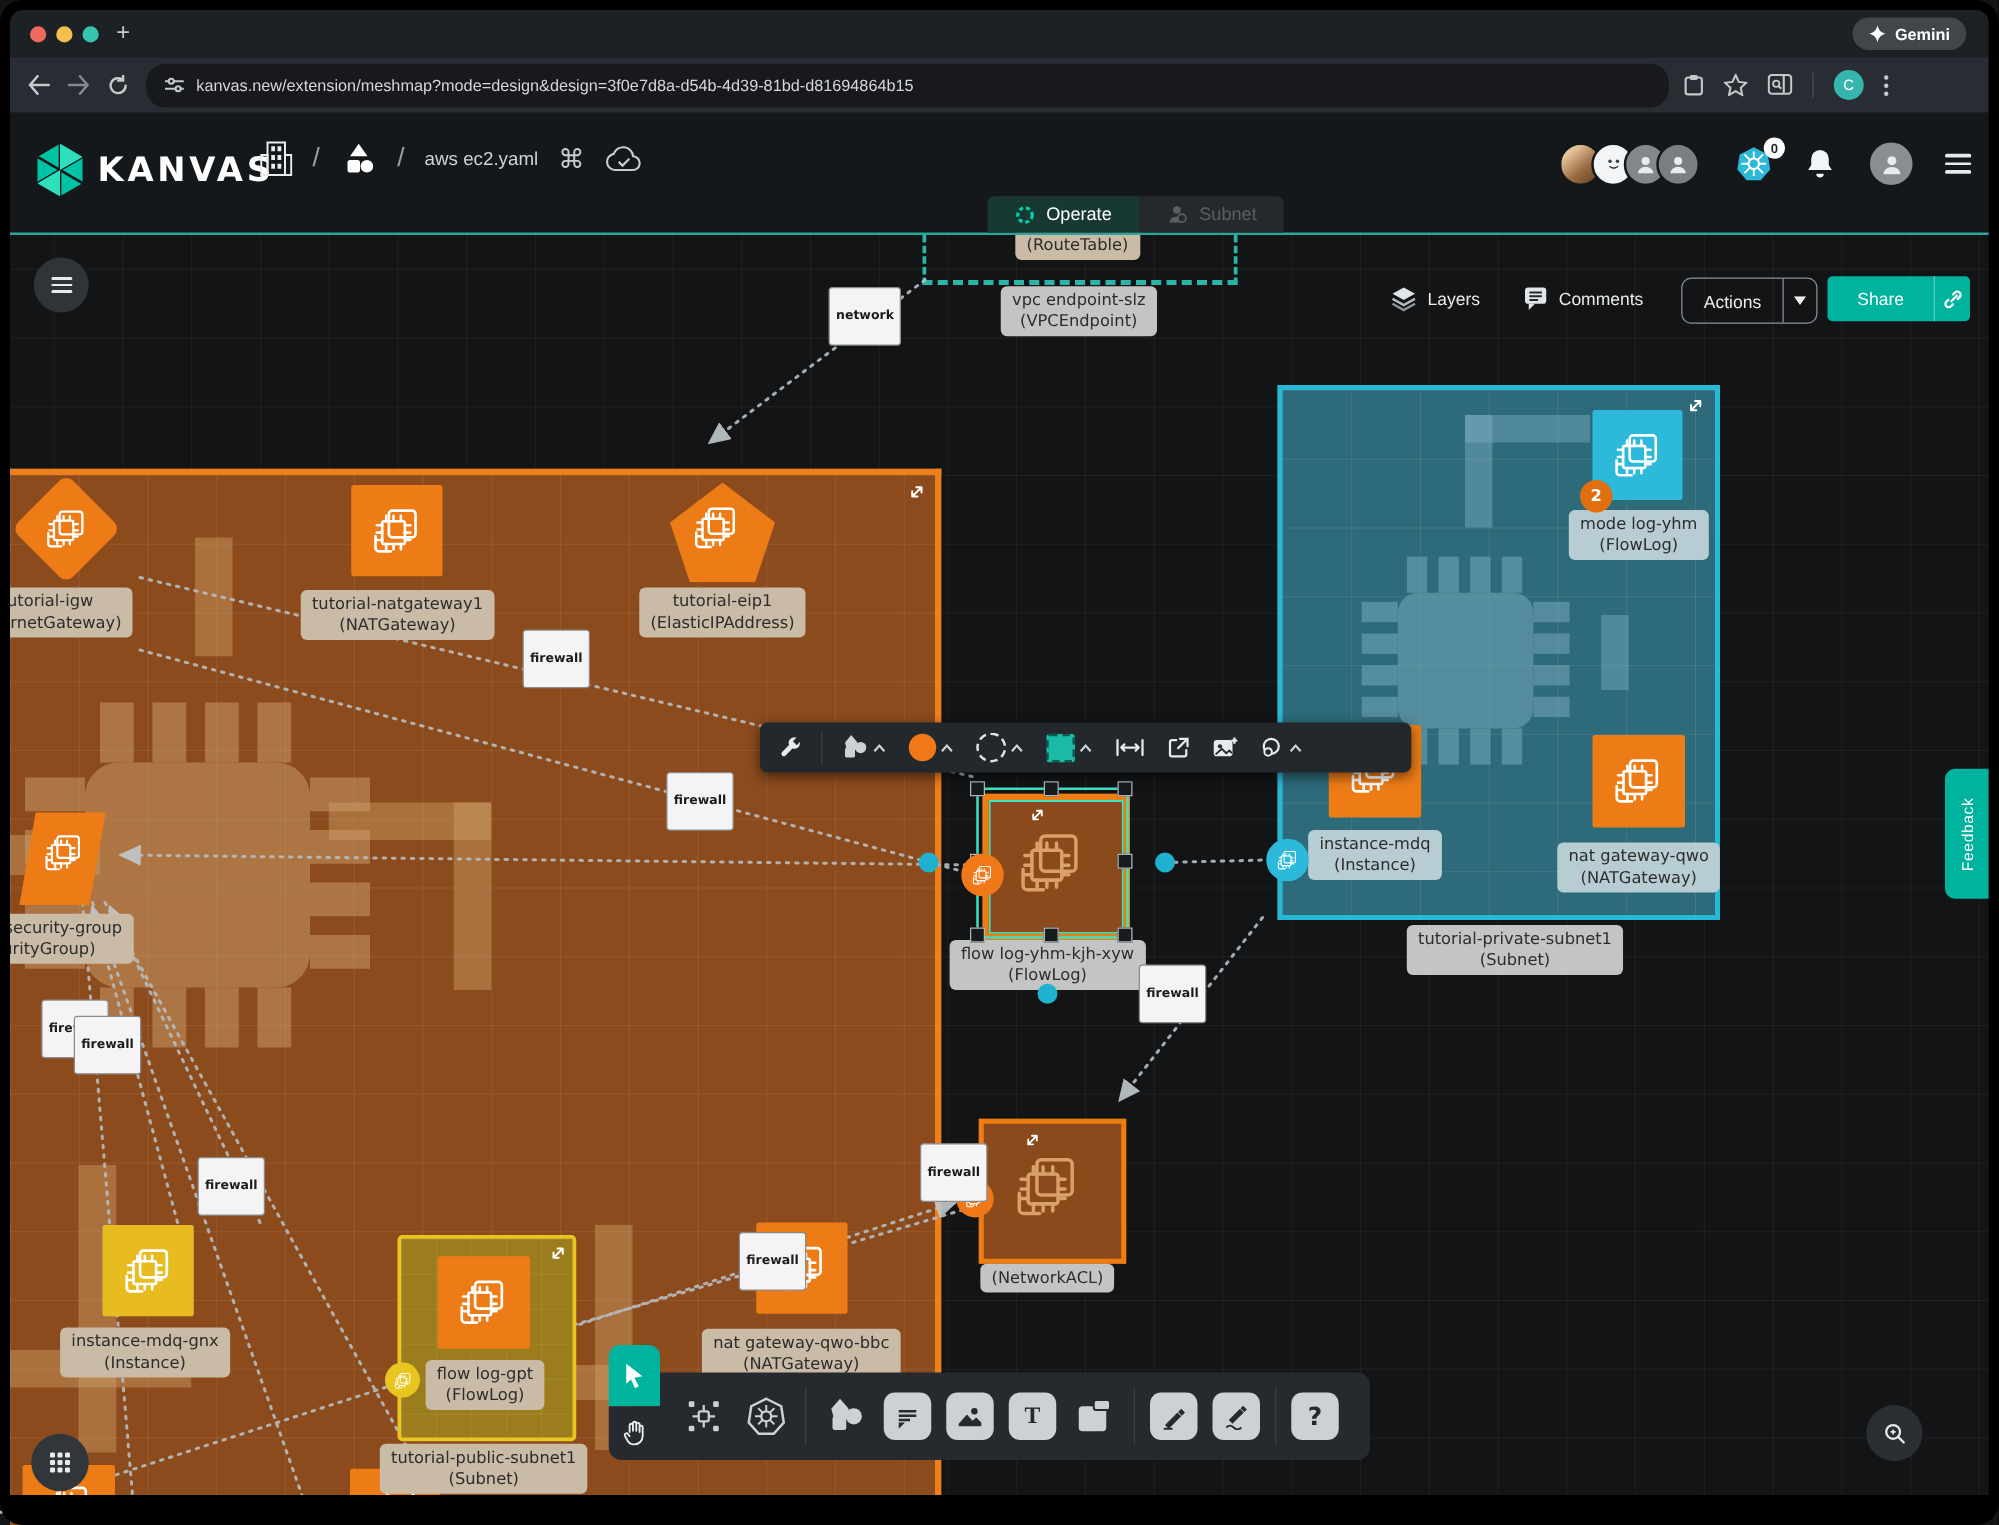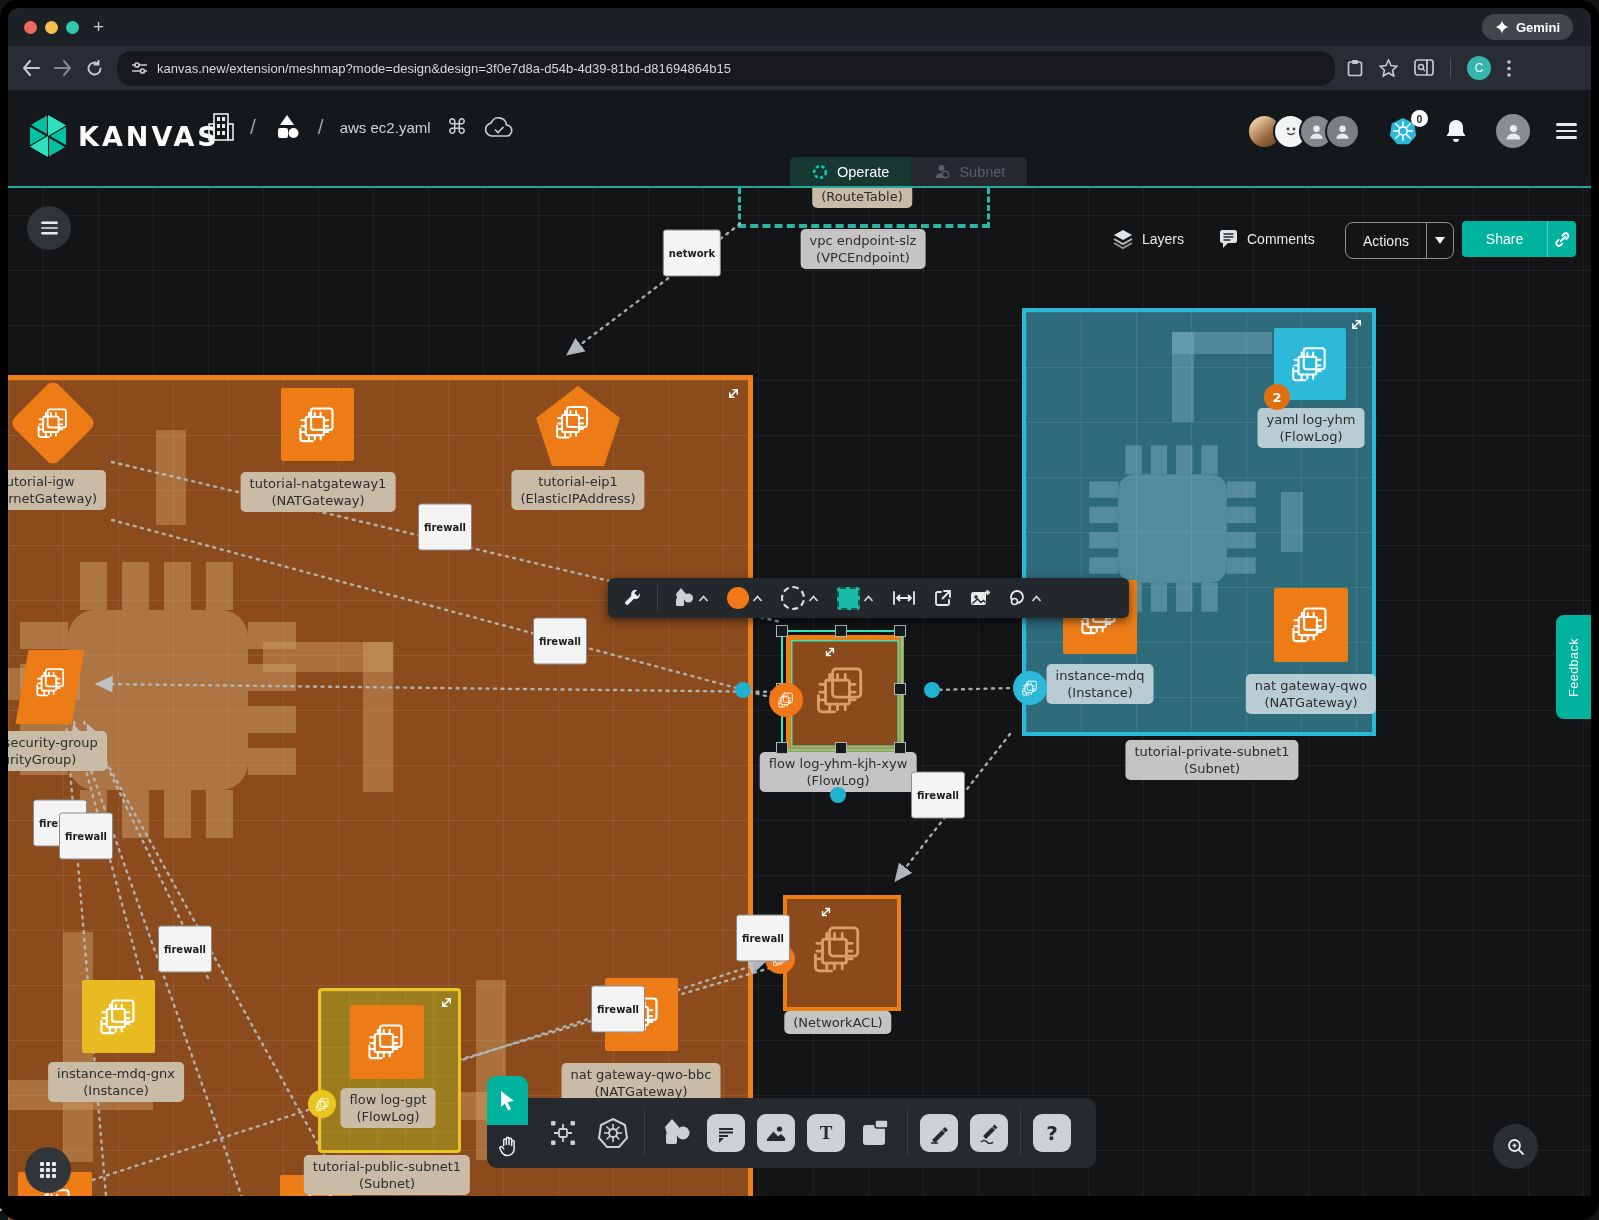--- a/index.html
+++ b/index.html
@@ -352,21 +352,21 @@
       </svg>
     </div>
 
   <div class="node sq cyan" style="left:1274px;top:328px;width:72px;height:72px;">
     <svg stroke="#fff">
         <use href="#chip" width="46" height="46"></use>
       </svg>
     </div>
   <div class="badge num" style="left:1264px;top:384px;width:26px;height:26px;">2</div>
   <div class="lbl tealbg ctr" style="left:1311px;top:408px;">
-    <span>yaml log-yhm</span>
+    <span>mode log-yhm</span>
       <span>(FlowLog)</span>
     </div>
 
   <div class="node sq" style="left:1063px;top:580px;width:74px;height:74px;">
     <svg stroke="#fff">
         <use href="#chip" width="47" height="47"></use>
       </svg>
     </div>
   <div class="lbl tealbg ctr" style="left:1100px;top:664px;">
     <span>instance-mdq</span>

